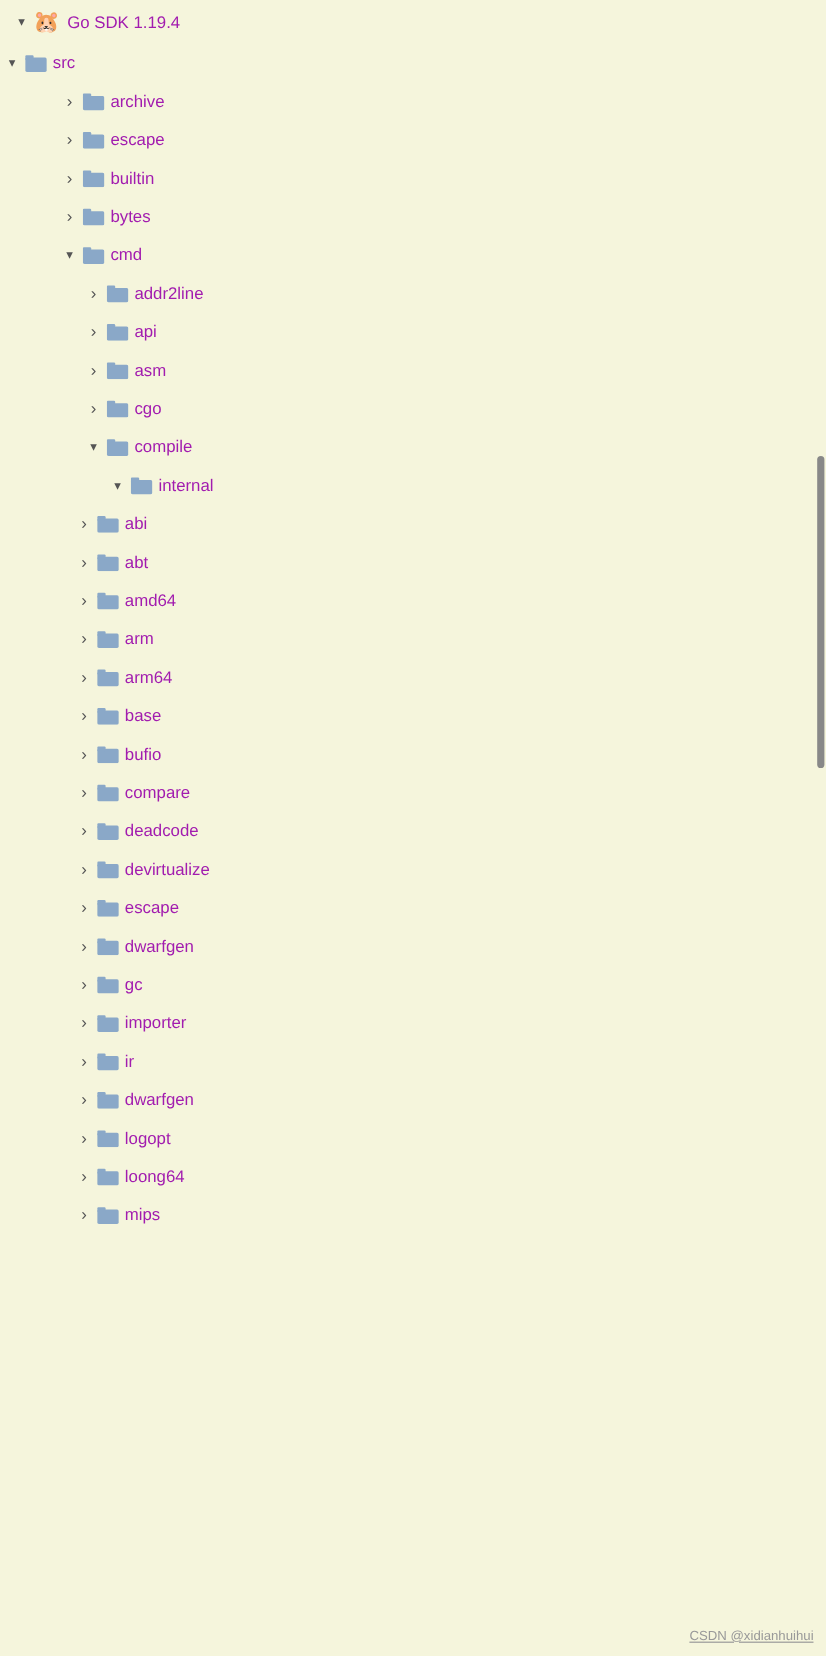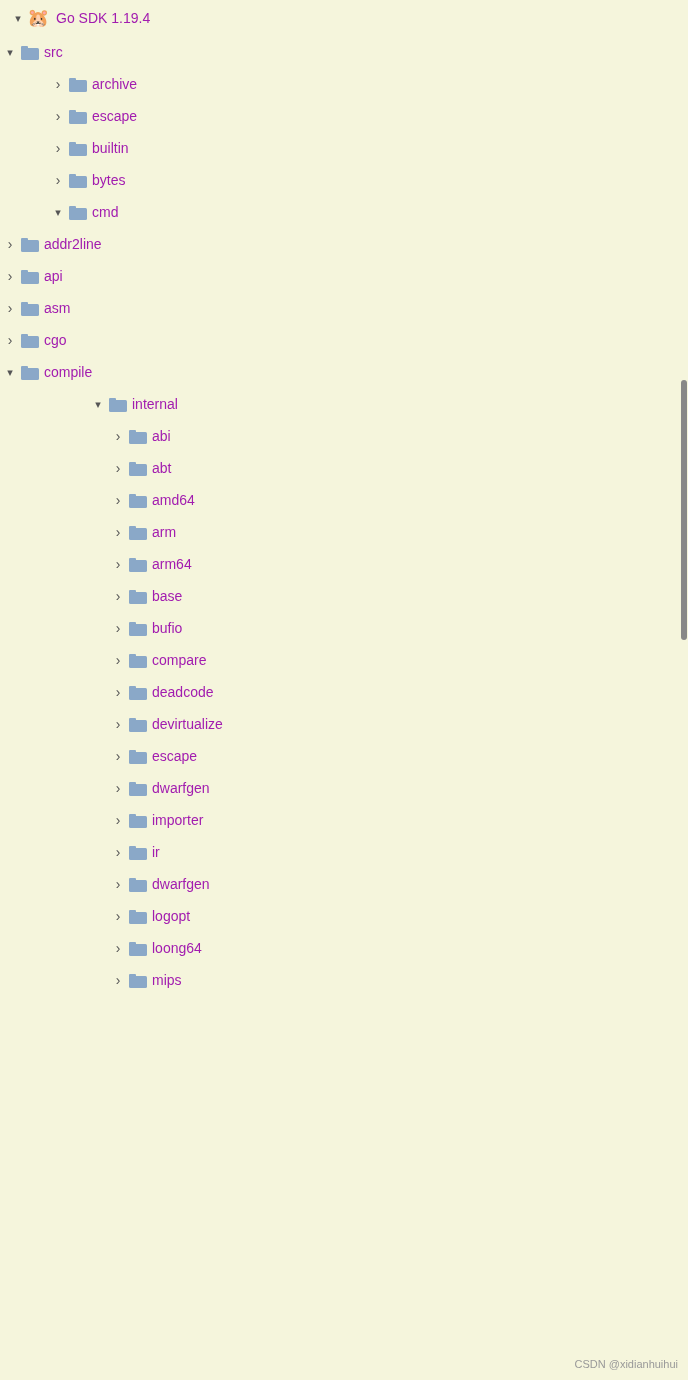--- a/index.html
+++ b/index.html
@@ -87,28 +87,29 @@
       height: 260px;
       background: #888;
       border-radius: 3px;
     }
     .watermark {
       position: fixed;
       bottom: 10px;
       right: 10px;
       font-size: 11px;
       color: #999;
+      text-decoration: underline;
     }
     
     .indent-0 { padding-left: 8px; }
     .indent-1 { }
     .indent-2 { padding-left: 48px; }
-    .indent-3 { }
+    .indent-3 { padding-left: 68px; }
     .indent-4 { padding-left: 88px; }
-    .indent-5 { padding-left: 108px; }
+    .indent-5 { padding-left: 60px; }
   </style>
 </head>
 <body>
 
 <div class="tree-container">
 
   <div class="tree-node indent-0 sdk-root">
     <span class="toggle-icon expanded"></span>
     <span class="gopher-icon">🐹</span>
     <span class="node-label">Go SDK 1.19.4</span>
@@ -372,20 +373,30 @@
     <span class="toggle-icon collapsed"></span>
     <span class="folder-icon">
       <svg viewBox="0 0 18 16" fill="none">
           <rect x="0" y="4" width="18" height="12" rx="1.5" fill="#8aa8c8"></rect>
           <rect x="0" y="2" width="7" height="4" rx="1" fill="#8aa8c8"></rect>
         </svg>
     </span>
     <span class="node-label">dwarfgen</span>
   </div>
 
+  <div class="tree-node indent-5">
+    <span class="toggle-icon collapsed"></span>
+    <span class="folder-icon">
+      <svg viewBox="0 0 18 16" fill="none">
+          <rect x="0" y="4" width="18" height="12" rx="1.5" fill="#8aa8c8"></rect>
+          <rect x="0" y="2" width="7" height="4" rx="1" fill="#8aa8c8"></rect>
+        </svg>
+    </span>
+    <span class="node-label">gc</span>
+  </div>
 
   <div class="tree-node indent-5">
     <span class="toggle-icon collapsed"></span>
     <span class="folder-icon">
       <svg viewBox="0 0 18 16" fill="none">
           <rect x="0" y="4" width="18" height="12" rx="1.5" fill="#8aa8c8"></rect>
           <rect x="0" y="2" width="7" height="4" rx="1" fill="#8aa8c8"></rect>
         </svg>
     </span>
     <span class="node-label">importer</span>

